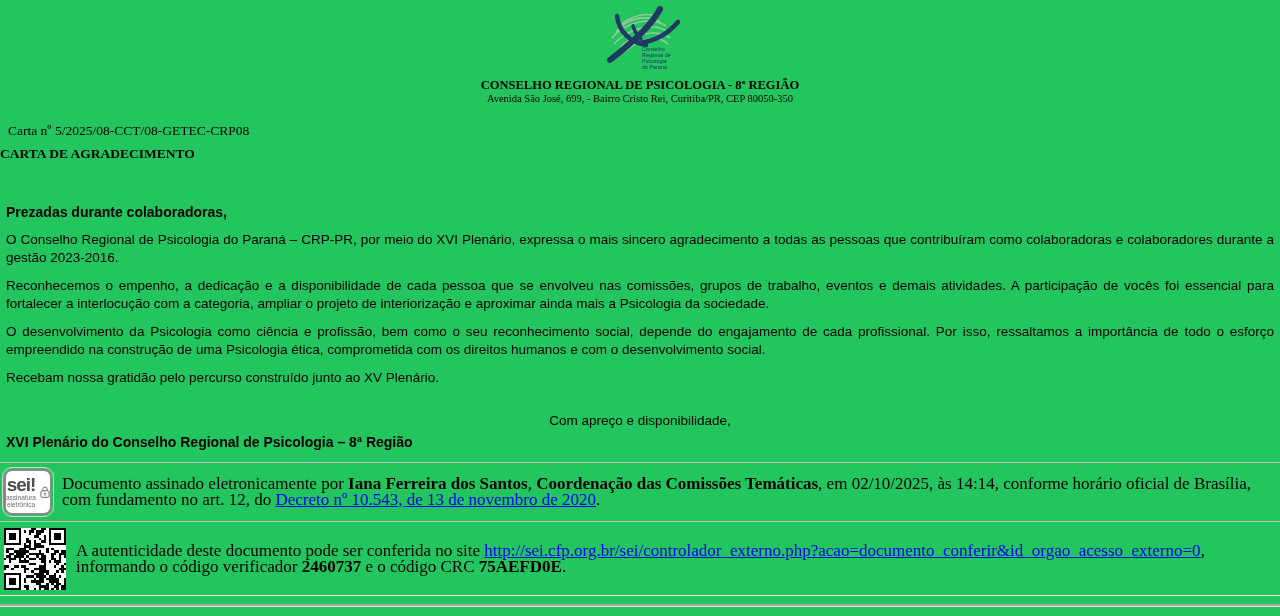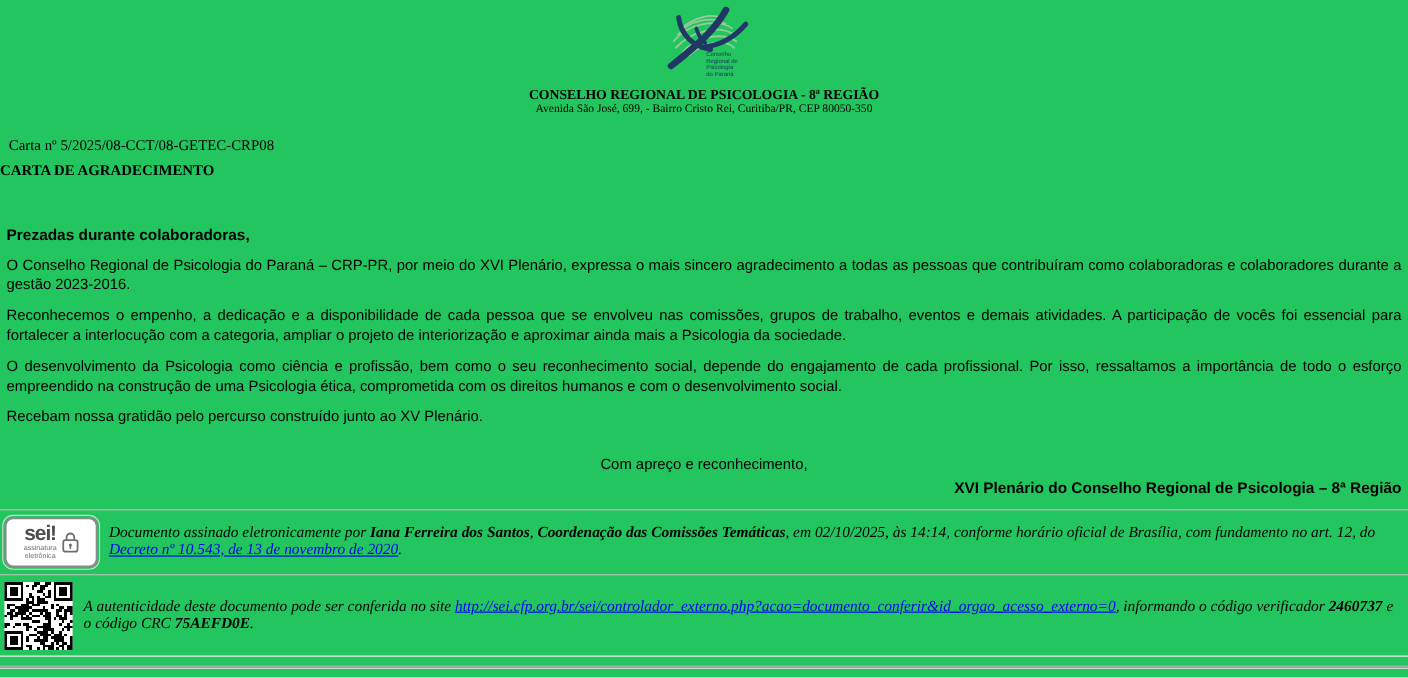--- a/index.html
+++ b/index.html
@@ -50,50 +50,49 @@
     font-size: 14px;
     margin-top: 42px;
   }
   .paragraph {
     text-align: justify;
     line-height: 17.5px;
     margin-top: 11px;
   }
   .closing { text-align: center; margin-top: 26px; }
   .closing-signature {
-    text-align: right;
+    text-align: left;
     font-weight: bold;
     font-size: 14px;
     margin-top: 6px;
   }
   
   .sig-table {
     margin-top: 12px;
     border-top: 1px solid #c0c0c0;
     box-shadow: 0 -1px 0 #ececec inset;
   }
   .sig-row {
     display: flex;
     align-items: center;
     padding: 6px 4px;
     border-bottom: 1px solid #c0c0c0;
   }
   .sig-text, .verify-text {
     font-family: "Liberation Serif", serif;
-    font-size: 14px;
+    font-size: 17px;
     line-height: 16px;
     padding-left: 10px;
     flex: 1;
-    font-style: italic;
   }
   .doc-link { color: #0000EE; text-decoration: underline; }
   
   .sei-stamp {
     flex: 0 0 auto;
-    width: 85px;
+    width: 48px;
     height: 46px;
     border: 2px solid #8a8a8a;
     border-radius: 8px;
     outline: 1px solid #d7d7d7;
     outline-offset: 1px;
     display: flex;
     align-items: center;
     justify-content: center;
     gap: 4px;
     background: #fff;
@@ -161,21 +160,21 @@
 
   <div class="doc-number">Carta nº 5/2025/08-CCT/08-GETEC-CRP08</div>
   <div class="doc-title">CARTA DE AGRADECIMENTO</div>
 
   <div class="doc-body">
     <div class="salutation">Prezadas durante colaboradoras,</div>
     <p class="paragraph">O Conselho Regional de Psicologia do Paraná – CRP-PR, por meio do XVI Plenário, expressa o mais sincero agradecimento a todas as pessoas que contribuíram como colaboradoras e colaboradores durante a gestão 2023-2016.</p>
     <p class="paragraph">Reconhecemos o empenho, a dedicação e a disponibilidade de cada pessoa que se envolveu nas comissões, grupos de trabalho, eventos e demais atividades. A participação de vocês foi essencial para fortalecer a interlocução com a categoria, ampliar o projeto de interiorização e aproximar ainda mais a Psicologia da sociedade.</p>
     <p class="paragraph">O desenvolvimento da Psicologia como ciência e profissão, bem como o seu reconhecimento social, depende do engajamento de cada profissional. Por isso, ressaltamos a importância de todo o esforço empreendido na construção de uma Psicologia ética, comprometida com os direitos humanos e com o desenvolvimento social.</p>
     <p class="paragraph">Recebam nossa gratidão pelo percurso construído junto ao XV Plenário.</p>
-    <div class="closing">Com apreço e reconhecimento,</div>
+    <div class="closing">Com apreço e disponibilidade,</div>
     <div class="closing-signature">XVI Plenário do Conselho Regional de Psicologia – 8ª Região</div>
   </div>
 
   <div class="sig-table">
 
     <div class="sig-row">
       <div class="sei-stamp">
         <div class="sei-word-block">
           <div class="sei-brand">sei!</div>
           <div class="sei-sub">

